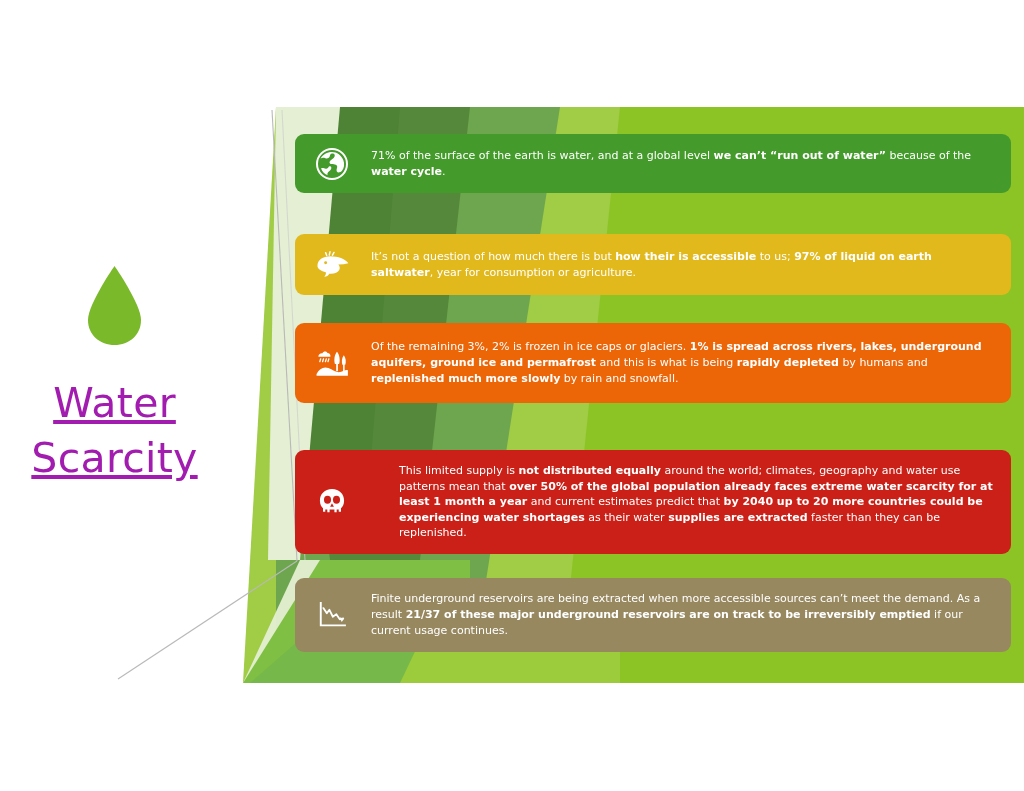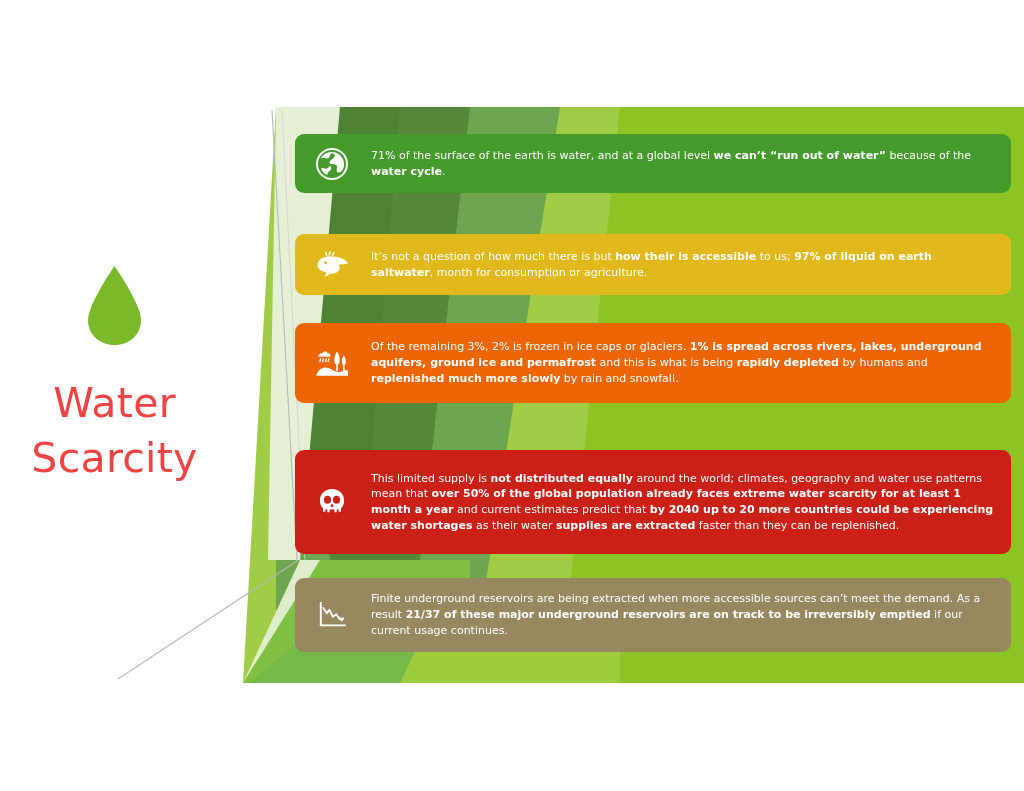--- a/index.html
+++ b/index.html
@@ -125,21 +125,21 @@
 
     <line x1="272" y1="110" x2="297" y2="561" stroke="#b9b9b9" stroke-width="1.1"></line>
     <line x1="297" y1="561" x2="118" y2="679" stroke="#b9b9b9" stroke-width="1.1"></line>
     <line x1="282" y1="110" x2="305" y2="560" stroke="#cfcfcf" stroke-width="0.8"></line>
   </svg>
 
   <div id="title-block">
     <svg id="drop-icon" viewBox="0 0 205 90" width="205" height="90">
       <path d="M102.5 8 C 102.5 8, 76 46, 76 62 C 76 77, 88 87, 102.5 87 C 117 87, 129 77, 129 62 C 129 46, 102.5 8, 102.5 8 Z" fill="#7ab929"></path>
     </svg>
-    <div id="title-text" style="color: #ef4444;">
+    <div id="title-text" style="color: #a21caf; text-decoration: underline;">
       <span>Water</span>
       <span class="l2">Scarcity</span>
     </div>
   </div>
 
   <div class="bar" id="bar-0" style="background: rgb(69, 154, 44);">
     <div class="bar-icon">
       <svg viewBox="0 0 44 44" width="40" height="40">
         <circle cx="22" cy="22" r="16.5" fill="none" stroke="#ffffff" stroke-width="2.2"></circle>
         <path d="M9.5 16 C13 13.5, 15 17, 18 15.5 C20.5 14.2, 19 11, 22 10.5 C25 10, 26 13, 24 15
@@ -158,21 +158,21 @@
       <svg viewBox="0 0 44 44" width="40" height="40">
         <path d="M6 23 C6 16.5, 12 12.5, 20 12.5 C29 12.5, 36 15.5, 40 20 C36.5 20.8, 33 21.3, 29 21.5
                  C30.5 23.5, 31 25.5, 30 27.5 C28.5 30.5, 24 32, 19 31.5 C18 33.5, 16 34.8, 13.5 35
                  C15 33.2, 15.6 31.6, 15.2 30 C10.2 28.4, 6 26.3, 6 23 Z" fill="#ffffff"></path>
         <circle cx="15" cy="19.5" r="1.6" fill="#e2b91c"></circle>
         <path d="M19 11 L19.8 7.5" stroke="#ffffff" stroke-width="1.6" stroke-linecap="round"></path>
         <path d="M22.5 11.2 L24.2 8.2" stroke="#ffffff" stroke-width="1.6" stroke-linecap="round"></path>
         <path d="M16.2 11.5 L15 8.4" stroke="#ffffff" stroke-width="1.6" stroke-linecap="round"></path>
       </svg>
     </div>
-    <div class="bar-text"><span>It’s not a question of how much there is but </span><b>how their is accessible</b><span> to us; </span><b>97% of liquid on earth saltwater</b><span>, month for consumption or agriculture.</span></div>
+    <div class="bar-text"><span>It’s not a question of how much there is but </span><b>how their is accessible</b><span> to us; </span><b>97% of liquid on earth saltwater</b><span>, year for consumption or agriculture.</span></div>
   </div>
 
   <div class="bar" id="bar-2" style="background: rgb(236, 102, 8);">
     <div class="bar-icon">
       <svg viewBox="0 0 44 44" width="40" height="40">
 
         <path d="M7 15 C7 12.6, 9 11, 11.5 11.3 C12.4 9, 15.8 8.8, 17 11 C19.2 11, 20.6 12.7, 20.2 15 Z" fill="#ffffff"></path>
 
         <path d="M9.5 17.5 L8.6 20.5 M12.6 17.5 L11.7 20.5 M15.7 17.5 L14.8 20.5 M18.5 17.5 L17.6 20.5" stroke="#ffffff" stroke-width="1.5" stroke-linecap="round"></path>
 
@@ -181,21 +181,21 @@
 
         <path d="M35 13.5 C37.3 16.5, 37.6 21, 36.6 24 L33.4 24 C32.4 21, 32.7 16.5, 35 13.5 Z" fill="#ffffff"></path>
         <rect x="34.2" y="23" width="1.7" height="8" fill="#ffffff"></rect>
 
         <path d="M5 34 C8 28, 13 25.5, 18 27.5 C23 29.5, 27 33, 31 32 C34.5 31.1, 37 29, 39.5 30 L39.5 36 L5 36 Z" fill="#ffffff"></path>
       </svg>
     </div>
     <div class="bar-text"><span>Of the remaining 3%, 2% is frozen in ice caps or glaciers. </span><b>1% is spread across rivers, lakes, underground aquifers, ground ice and permafrost</b><span> and this is what is being </span><b>rapidly depleted</b><span> by humans and </span><b>replenished much more slowly</b><span> by rain and snowfall.</span></div>
   </div>
 
-  <div class="bar" id="bar-3" style="background: rgb(203, 32, 23);">
+  <div class="bar" id="bar-3" style="background: rgb(203, 32, 23); gap: 28px;">
     <div class="bar-icon">
       <svg viewBox="0 0 44 44" width="38" height="38">
         <path d="M22 7 C13.5 7, 8 13, 8 20.5 C8 24.8, 9.8 27.6, 11.6 29.2 L11.6 33.2 L14.2 33.2
                  L14.2 30.6 L16.6 30.6 L16.6 33.8 L19.2 33.8 L19.2 30.6 L24.8 30.6 L24.8 33.8
                  L27.4 33.8 L27.4 30.6 L29.8 30.6 L29.8 33.2 L32.4 33.2 L32.4 29.2
                  C34.2 27.6, 36 24.8, 36 20.5 C36 13, 30.5 7, 22 7 Z" fill="#ffffff"></path>
         <ellipse cx="16.8" cy="19.5" rx="4.1" ry="4.6" fill="#cb2017"></ellipse>
         <ellipse cx="27.2" cy="19.5" rx="4.1" ry="4.6" fill="#cb2017"></ellipse>
         <path d="M22 23.5 L19.8 27.5 L24.2 27.5 Z" fill="#cb2017"></path>
       </svg>

